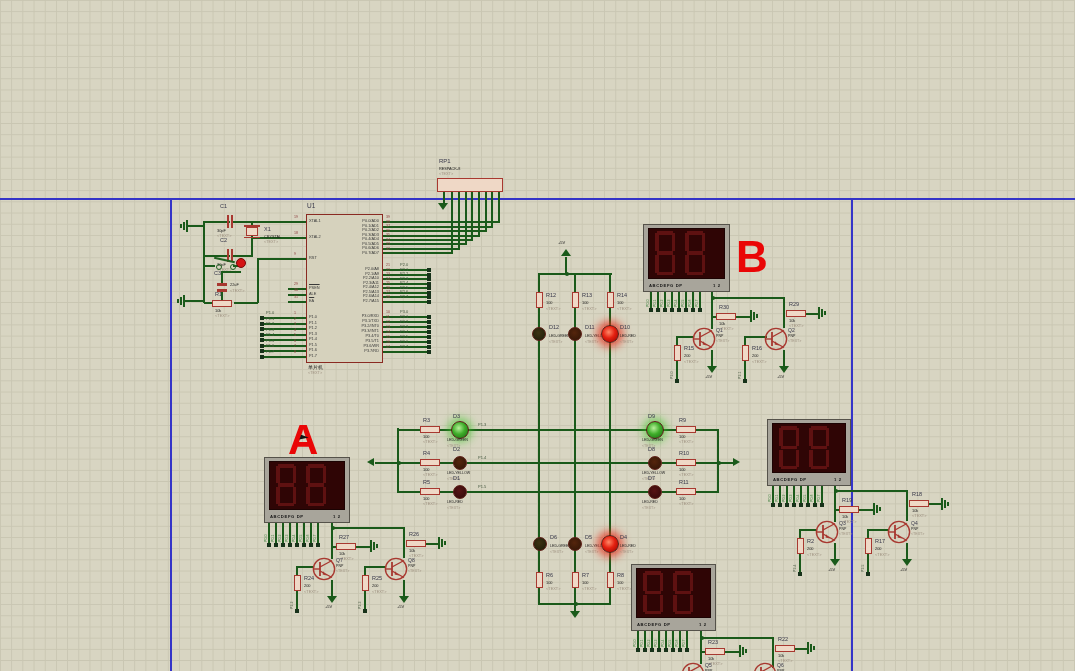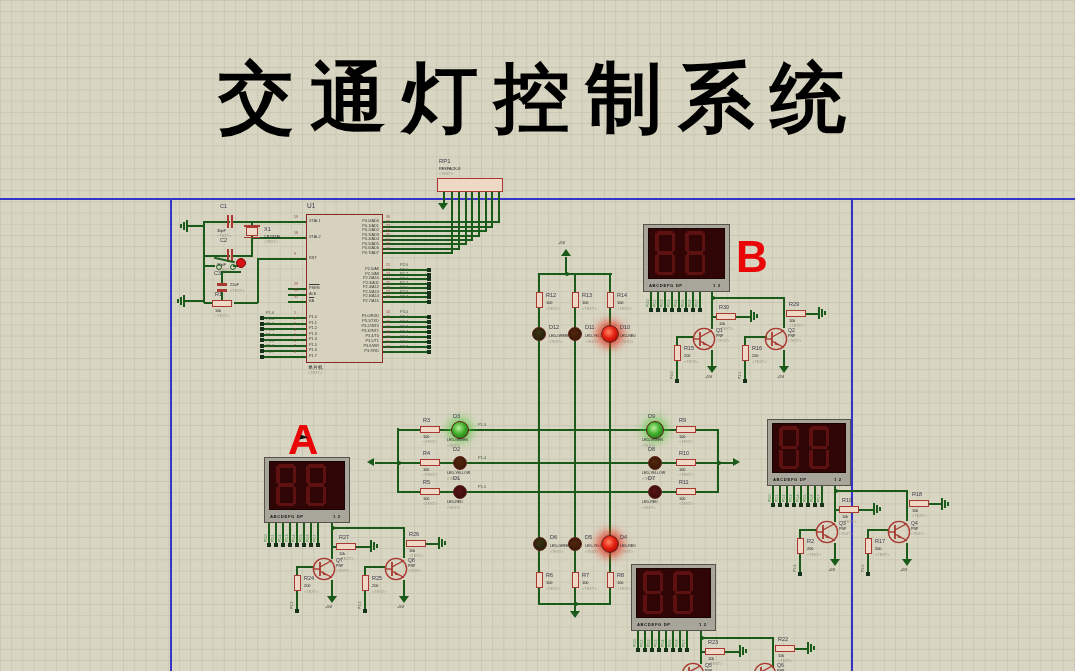--- a/index.html
+++ b/index.html
@@ -35,21 +35,20 @@
   .seg{position:absolute;background:var(--segment);}
   .dtext{position:absolute;color:#161616;font-size:4.2px;font-weight:bold;letter-spacing:.6px;white-space:nowrap;}
   .gbar{position:absolute;background:var(--wire);}
   .chip{position:absolute;background:#d6d2bd;border:1.5px solid #8a2a22;box-sizing:border-box;}
   .cap{position:absolute;background:var(--comp);}
 </style>
 </head>
 <body>
 
 <div id="canvas">
-  <div class="title" style="left:218px;top:48px;font-size:76px;letter-spacing:16px;">交通灯控制系统</div>
   <div class="blue" style="left:0;top:198px;width:1075px;height:2px;"></div>
   <div class="blue" style="left:170px;top:198px;width:2px;height:473px;"></div>
   <div class="blue" style="left:851px;top:198px;width:2px;height:473px;"></div>
   <div class="marker" style="left:288px;top:416px;font-size:42px;">A</div>
   <div class="marker" style="left:736px;top:232px;font-size:44px;">B</div>
   <div class="abs" style="left:300px;top:436px;width:0;height:0;border-left:8px solid #111;border-bottom:5px solid transparent;border-top:0 solid transparent;transform:rotate(20deg);"></div>
 <div class="wire" style="left: 232px; top: 221px; width: 74px; height: 2px;"></div>
     <div class="wire" style="left: 204px; top: 221px; width: 26px; height: 2px;"></div>
     <div class="wire" style="left: 252px; top: 237px; width: 54px; height: 2px;"></div>
     <div class="wire" style="left: 251px; top: 222px; width: 2px; height: 6px;"></div>

